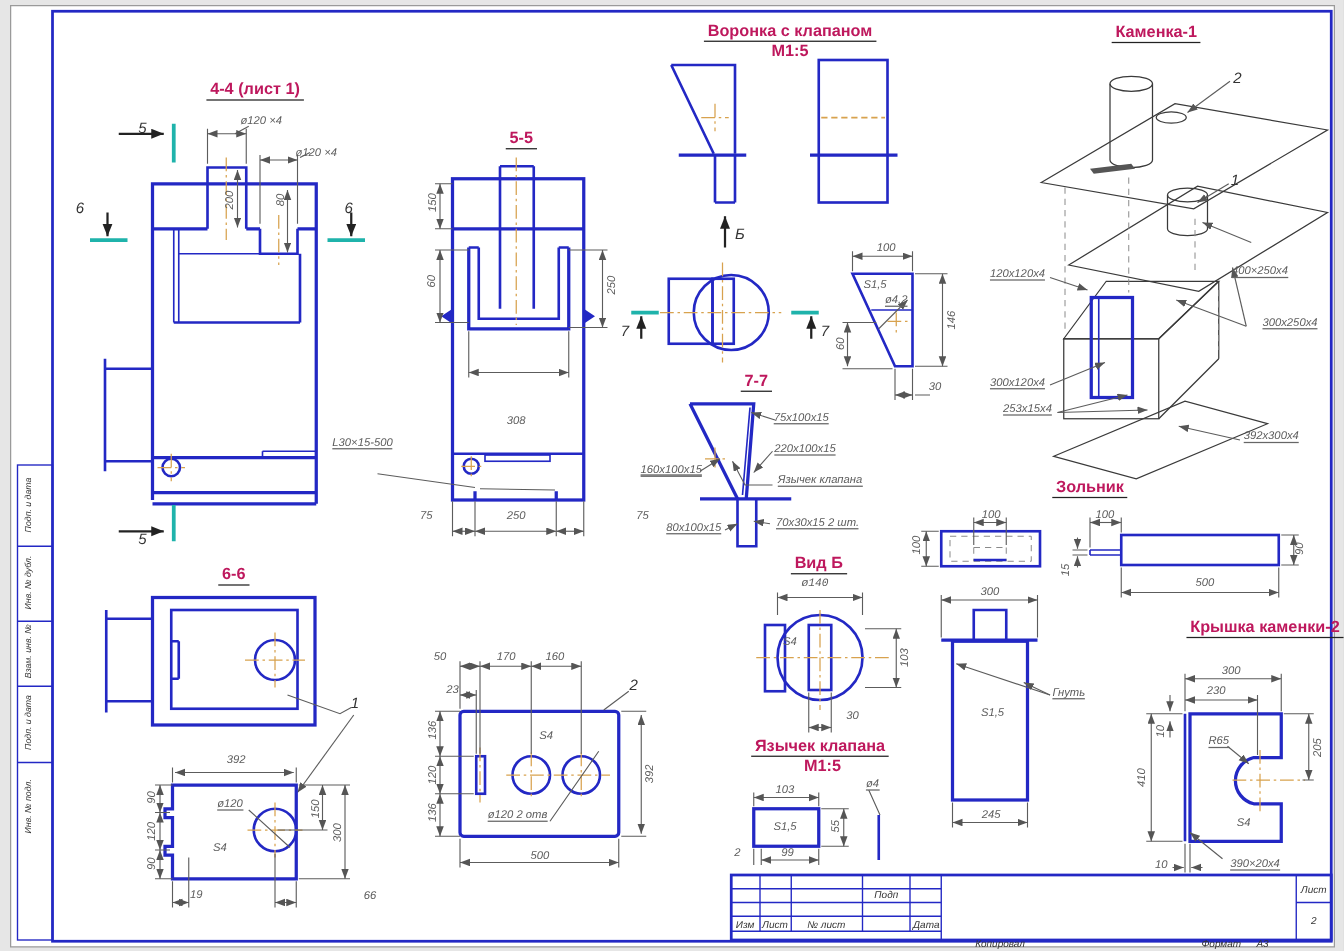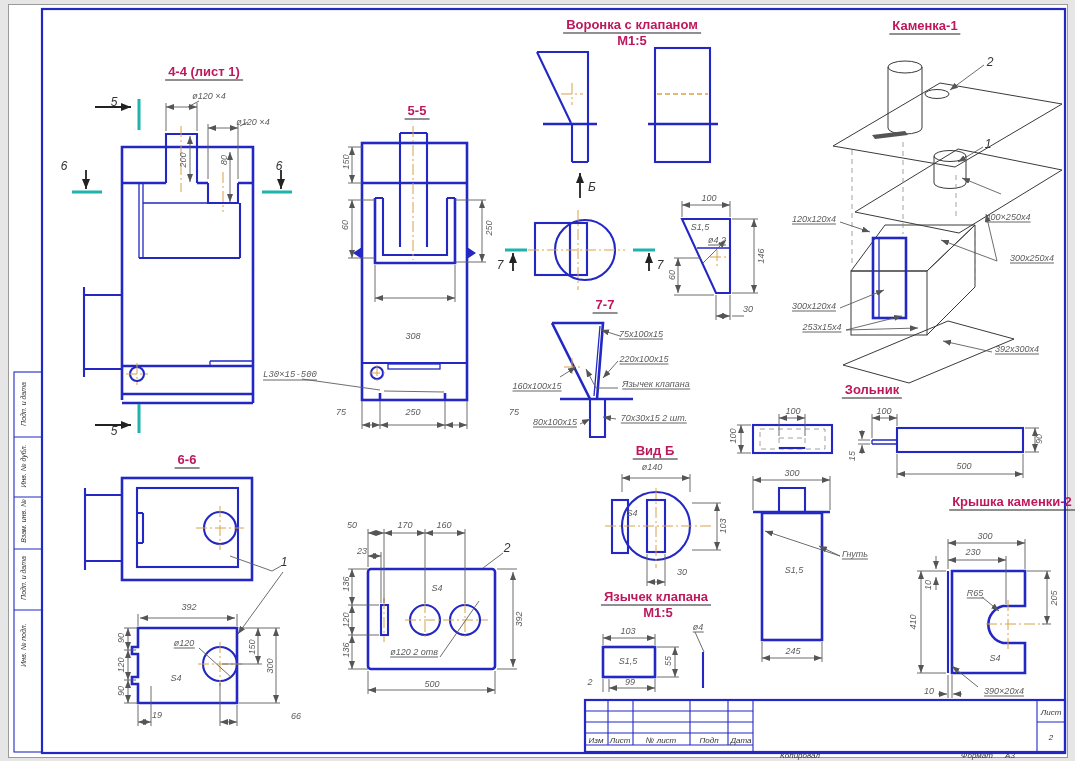--- a/index.html
+++ b/index.html
@@ -283,21 +283,21 @@
         <span class="lbl dim" style="left: 253px; top: 122px;">ø120 ×4</span>
         <span class="lbl dim rot" style="left: 183px; top: 160px;">200</span>
         <span class="lbl dim rot" style="left: 224px; top: 160px;">80</span>
         <span class="lbl dim rot" style="left: 346px; top: 162px;">150</span>
         <span class="lbl dim rot" style="left: 345px; top: 225px;">60</span>
         <span class="lbl dim rot" style="left: 489px; top: 228px;">250</span>
         <span class="lbl dim" style="left: 413px; top: 292px; margin-top: 44px;">308</span>
         <span class="lbl dim" style="left: 341px; top: 412px;">75</span>
         <span class="lbl dim" style="left: 413px; top: 412px;">250</span>
         <span class="lbl dim" style="left: 514px; top: 412px;">75</span>
-        <span class="lbl lead" style="left: 290px; top: 375px; font-family: Liberation Mono, monospace;">L30×15-500</span>
+        <span class="lbl lead" style="left: 290px; top: 354px;">L30×15-500</span>
         <span class="lbl dim" style="left: 189px; top: 607px;">392</span>
         <span class="lbl dim rot" style="left: 121px; top: 638px;">90</span>
         <span class="lbl dim rot" style="left: 121px; top: 665px;">120</span>
         <span class="lbl dim rot" style="left: 121px; top: 691px;">90</span>
         <span class="lbl lead" style="left: 184px; top: 643px;">ø120</span>
         <span class="lbl dim" style="left: 176px; top: 678px;">S4</span>
         <span class="lbl dim rot" style="left: 252px; top: 647px;">150</span>
         <span class="lbl dim rot" style="left: 270px; top: 666px;">300</span>
         <span class="lbl dim" style="left: 157px; top: 715px;">19</span>
         <span class="lbl dim" style="left: 296px; top: 716px;">66</span>
@@ -313,25 +313,25 @@
         <span class="lbl lead" style="left: 414px; top: 652px;">ø120 2 отв</span>
         <span class="lbl dim" style="left: 432px; top: 684px;">500</span>
         <span class="lbl dim" style="left: 709px; top: 198px;">100</span>
         <span class="lbl dim" style="left: 700px; top: 227px;">S1,5</span>
         <span class="lbl lead" style="left: 717px; top: 240px;">ø4,2</span>
         <span class="lbl dim rot" style="left: 761px; top: 256px;">146</span>
         <span class="lbl dim rot" style="left: 672px; top: 275px;">60</span>
         <span class="lbl dim" style="left: 748px; top: 309px;">30</span>
         <span class="lbl lead" style="left: 641px; top: 334px;">75х100х15</span>
         <span class="lbl lead" style="left: 644px; top: 359px;">220х100х15</span>
-        <span class="lbl lead" style="left: 537px; top: 386px;">160х100х15</span>
+        <span class="lbl lead" style="left: 537px; top: 376px; text-decoration: underline;">160х100х15</span>
         <span class="lbl lead" style="left: 656px; top: 384px;">Язычек клапана</span>
         <span class="lbl lead" style="left: 555px; top: 422px;">80х100х15</span>
         <span class="lbl lead" style="left: 654px; top: 418px;">70х30х15 2 шт.</span>
-        <span class="lbl dim" style="left: 652px; top: 467px;">ø140</span>
+        <span class="lbl dim" style="left: 652px; top: 467px; font-family: Liberation Mono, monospace;">ø140</span>
         <span class="lbl dim" style="left: 632px; top: 513px;">S4</span>
         <span class="lbl dim rot" style="left: 723px; top: 526px;">103</span>
         <span class="lbl dim" style="left: 682px; top: 572px;">30</span>
         <span class="lbl dim" style="left: 628px; top: 631px;">103</span>
         <span class="lbl dim" style="left: 628px; top: 661px;">S1,5</span>
         <span class="lbl dim rot" style="left: 668px; top: 661px;">55</span>
         <span class="lbl dim" style="left: 630px; top: 682px;">99</span>
         <span class="lbl dim" style="left: 590px; top: 682px;">2</span>
         <span class="lbl lead" style="left: 698px; top: 627px;">ø4</span>
         <span class="lbl lead" style="left: 1008px; top: 196px; margin-top: 21px;">400×250х4</span>
@@ -355,21 +355,21 @@
         <span class="lbl dim rot" style="left: 928px; top: 585px;">10</span>
         <span class="lbl dim rot" style="left: 913px; top: 622px;">410</span>
         <span class="lbl lead" style="left: 975px; top: 593px;">R65</span>
         <span class="lbl dim rot" style="left: 1054px; top: 598px;">205</span>
         <span class="lbl dim" style="left: 995px; top: 658px;">S4</span>
         <span class="lbl dim" style="left: 929px; top: 691px;">10</span>
         <span class="lbl lead" style="left: 1004px; top: 691px;">390×20х4</span>
         <span class="lbl tb" style="left: 596px; top: 740px;">Изм</span>
         <span class="lbl tb" style="left: 620px; top: 740px;">Лист</span>
         <span class="lbl tb" style="left: 661px; top: 740px;">№ лист</span>
-        <span class="lbl tb" style="left: 709px; top: 740px;">Подп</span>
+        <span class="lbl tb" style="left: 709px; top: 716px;">Подп</span>
         <span class="lbl tb" style="left: 741px; top: 740px;">Дата</span>
         <span class="lbl tb" style="left: 1051px; top: 712px;">Лист</span>
         <span class="lbl tb" style="left: 1051px; top: 737px;">2</span>
         <span class="lbl tb" style="left: 800px; top: 755px;">Копировал</span>
         <span class="lbl tb" style="left: 977px; top: 755px;">Формат</span>
         <span class="lbl tb" style="left: 1010px; top: 755px;">А3</span>
         <span class="lbl strip rot" style="left: 23px; top: 404px;">Подп. и дата</span>
         <span class="lbl strip rot" style="left: 23px; top: 466px;">Инв. № дубл.</span>
         <span class="lbl strip rot" style="left: 23px; top: 521px;">Взам. инв. №</span>
         <span class="lbl strip rot" style="left: 23px; top: 578px;">Подп. и дата</span>

